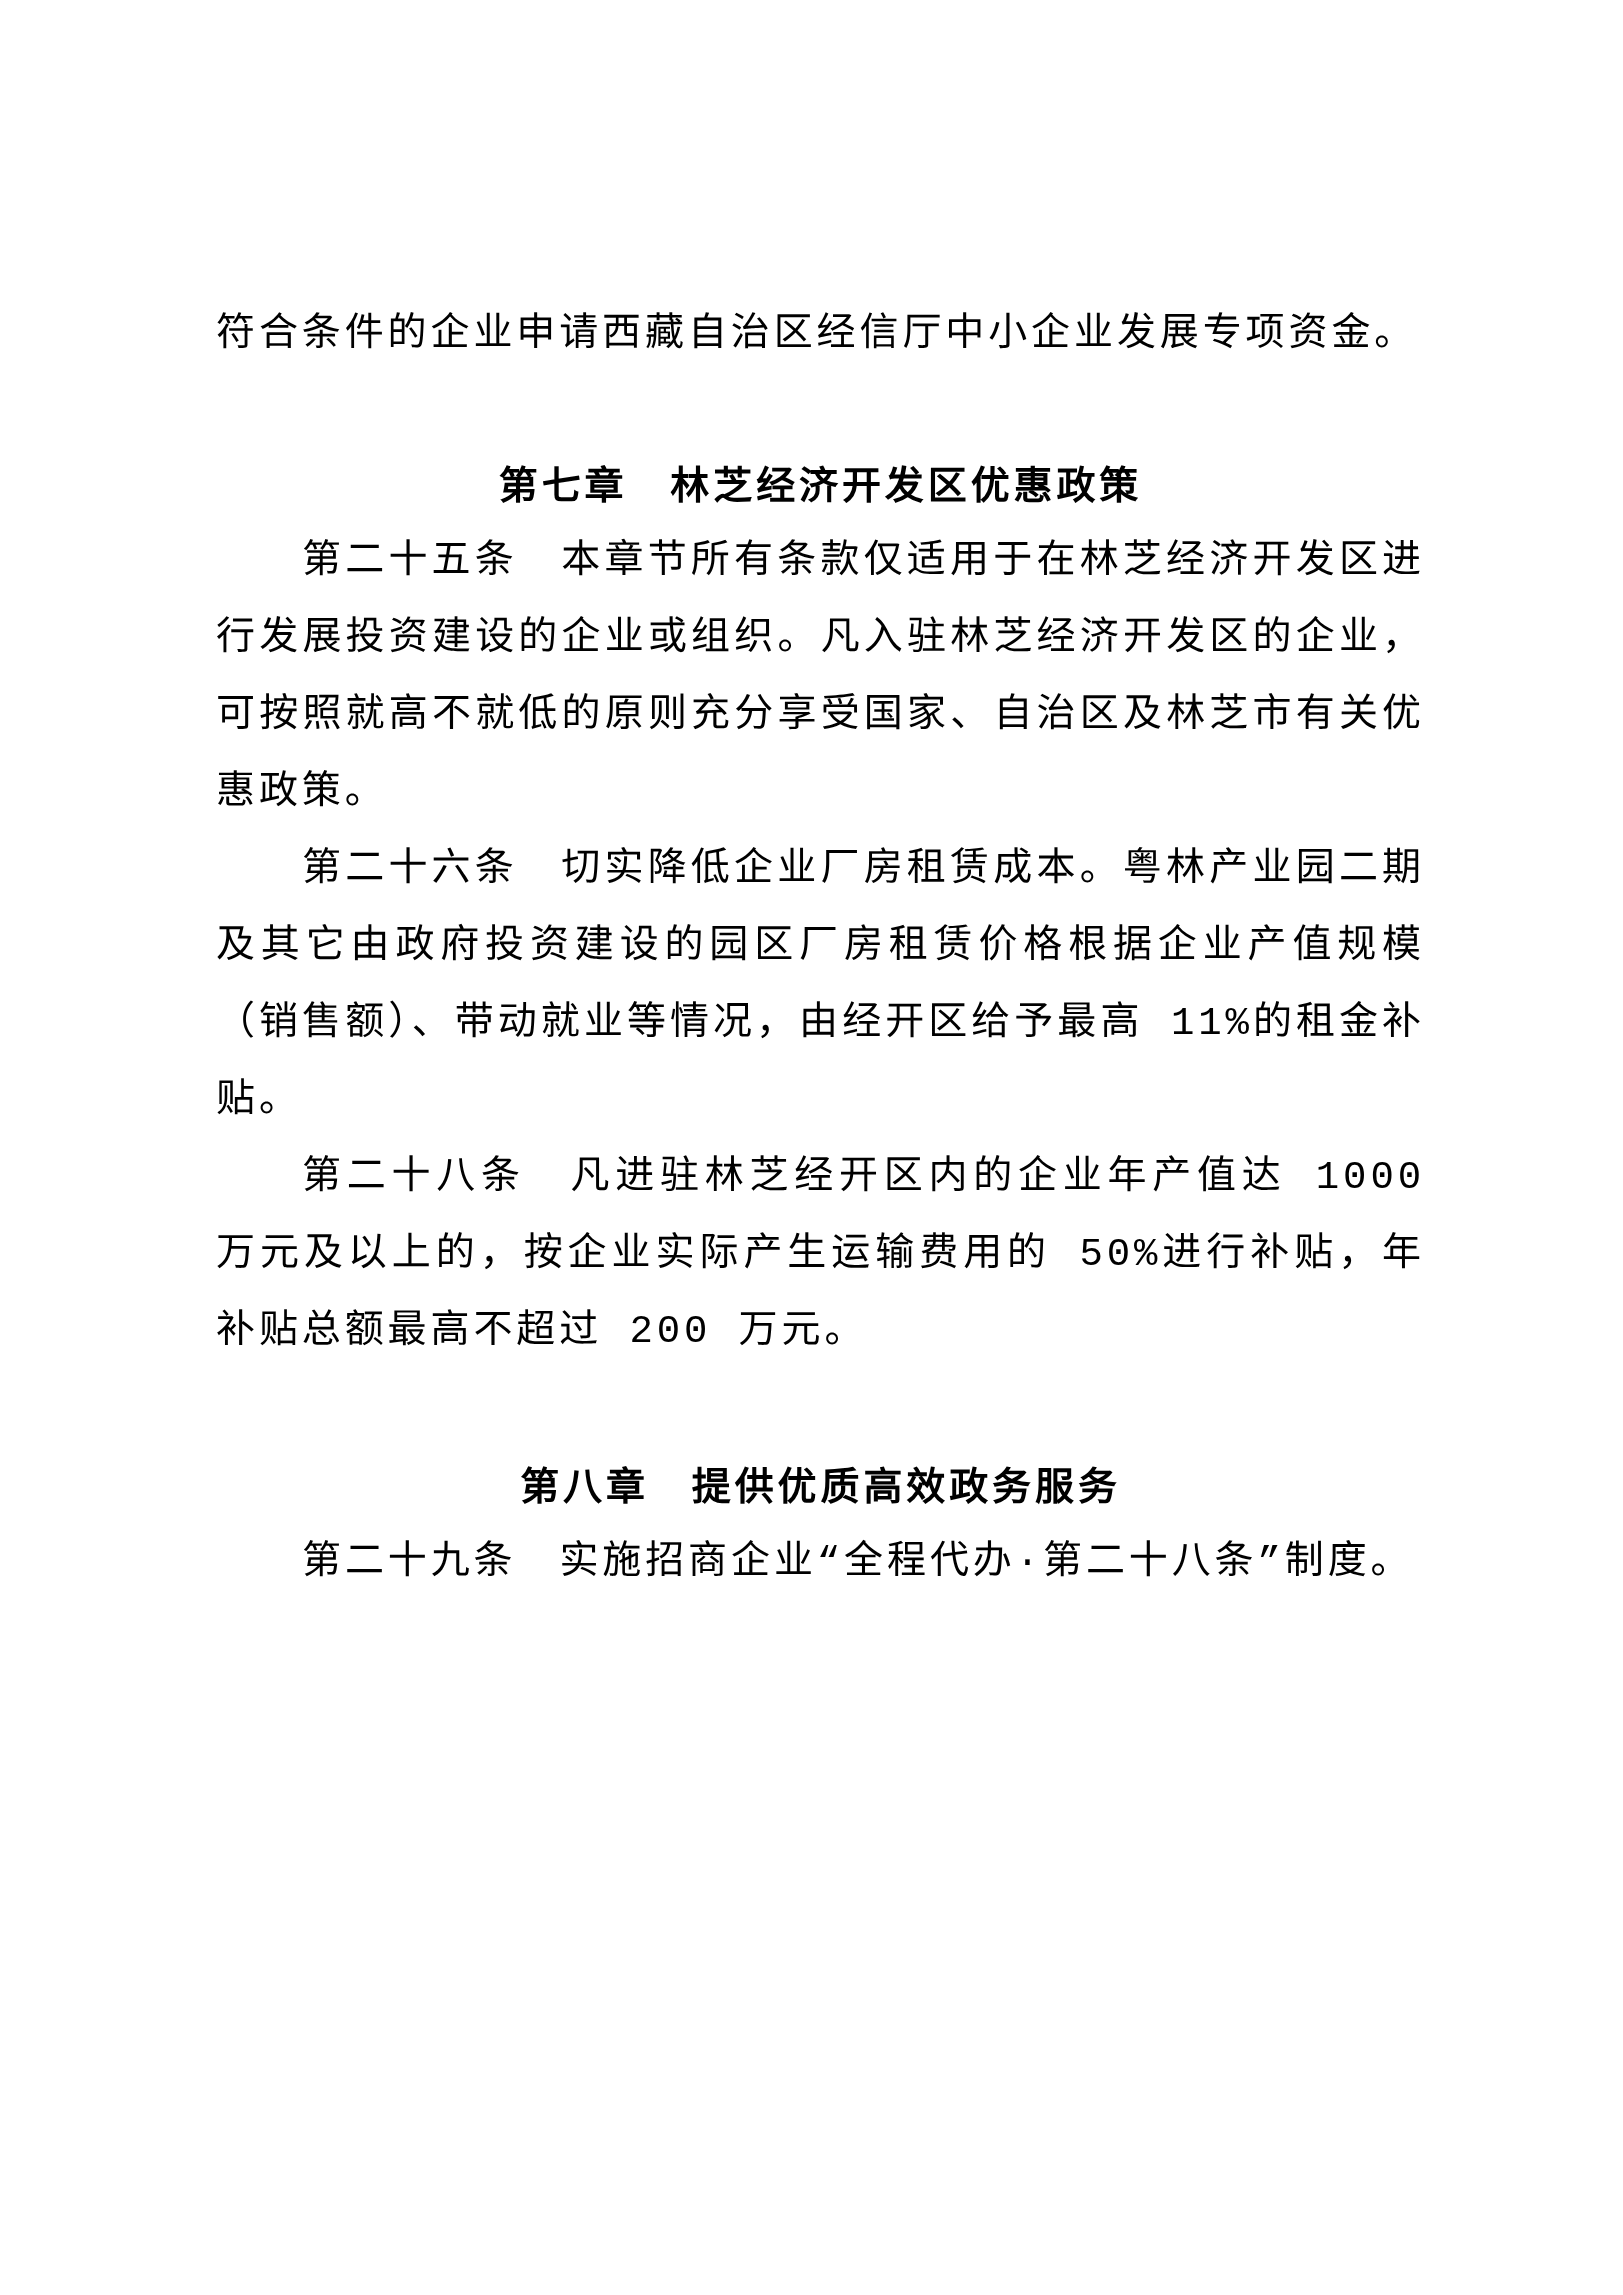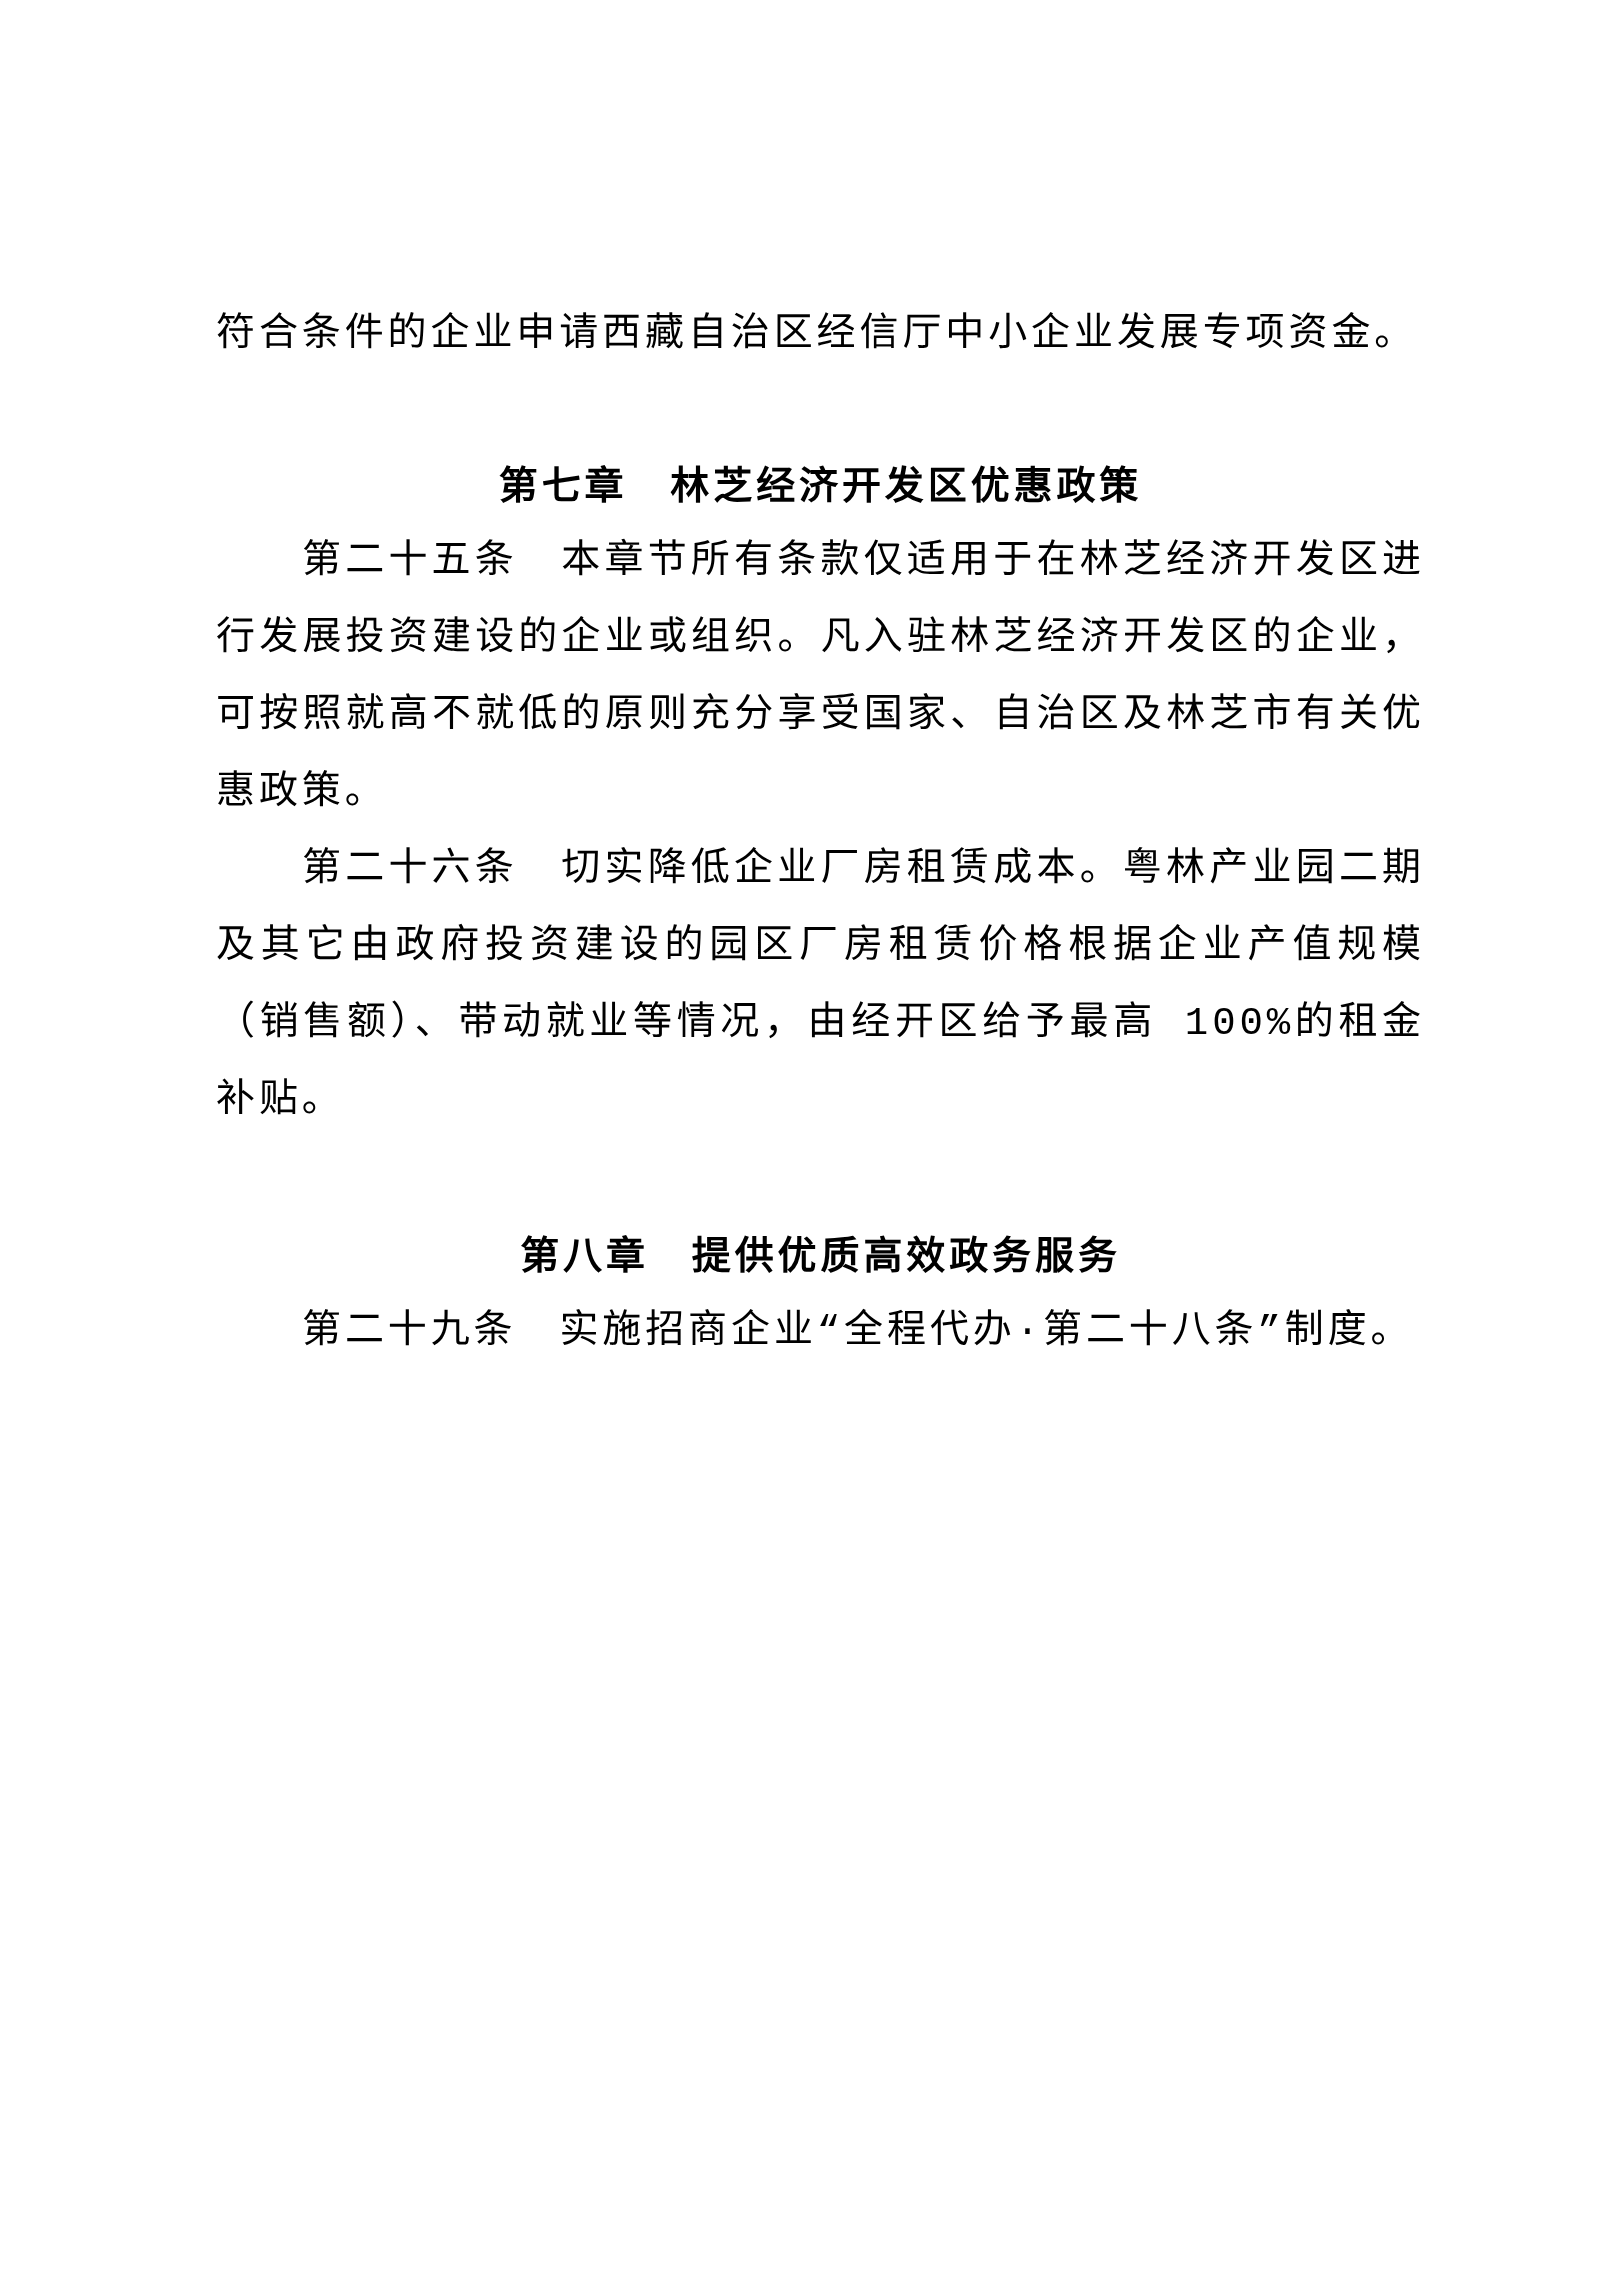--- a/index.html
+++ b/index.html
@@ -54,23 +54,24 @@
 
 <div class="page">
   <div class="content">
 
     <p class="para">符合条件的企业申请西藏自治区经信厅中小企业发展专项资金。</p>
 
     <h2 class="chapter-heading spacer-before">第七章　林芝经济开发区优惠政策</h2>
 
     <p class="para indent">第二十五条　本章节所有条款仅适用于在林芝经济开发区进行发展投资建设的企业或组织。凡入驻林芝经济开发区的企业，可按照就高不就低的原则充分享受国家、自治区及林芝市有关优惠政策。</p>
 
-    <p class="para indent">第二十六条　切实降低企业厂房租赁成本。粤林产业园二期及其它由政府投资建设的园区厂房租赁价格根据企业产值规模（销售额）、带动就业等情况，由经开区给予最高 100%的租金补贴。</p>
+    <p class="para indent">第二十六条　切实降低企业厂房租赁成本。粤林产业园二期及其它由政府投资建设的园区厂房租赁价格根据企业产值规模（销售额）、带动就业等情况，由经开区给予最高 11%的租金补贴。</p>
 
 
+    <p class="para indent">第二十八条　凡进驻林芝经开区内的企业年产值达 1000 万元及以上的，按企业实际产生运输费用的 50%进行补贴，年补贴总额最高不超过 200 万元。</p>
 
     <h2 class="chapter-heading spacer-before">第八章　提供优质高效政务服务</h2>
 
     <p class="para indent">第二十九条　实施招商企业“全程代办·第二十八条”制度。</p>
 
   </div>
 </div>
 
 
 </body></html>

